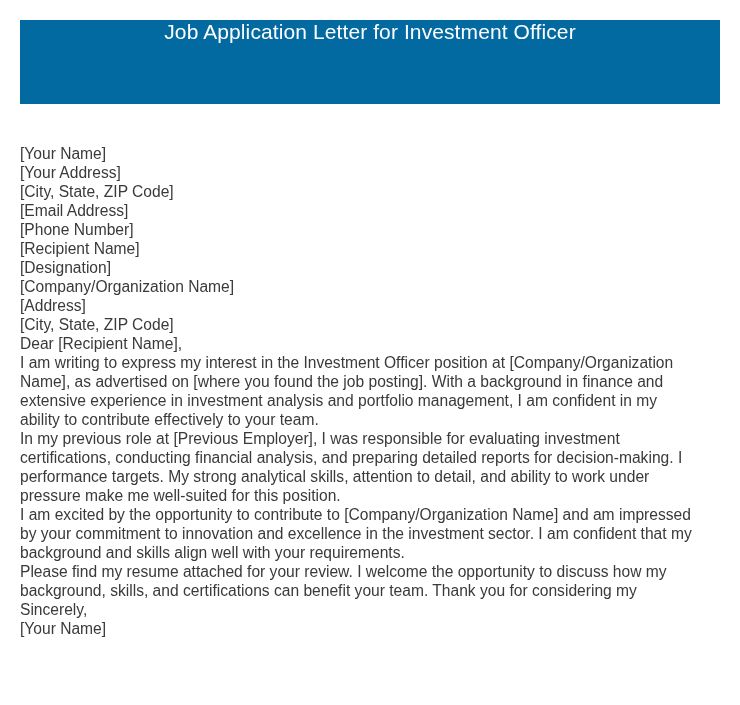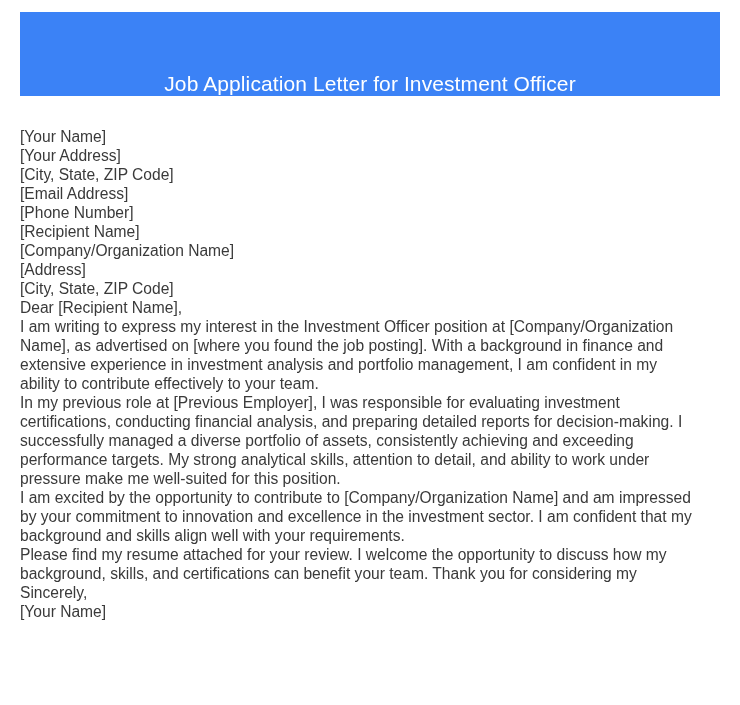--- a/index.html
+++ b/index.html
@@ -10,40 +10,40 @@
     body {
       width: 740px;
       height: 705px;
       position: relative;
       overflow: hidden;
       font-family: "Liberation Sans", sans-serif;
     }
     .header {
       position: absolute;
       left: 20px;
-      top: 12px;
+      top: 20px;
       width: 700px;
       height: 84px;
-      background: #3b82f6;
+      background: #0369a1;
       display: flex;
-      align-items: flex-end;
+      align-items: flex-start;
       justify-content: center;
     }
     .header h1 {
       margin: 0;
       color: #ffffff;
       font-weight: normal;
       font-size: 21px;
       letter-spacing: 0.1px;
       font-family: "Liberation Sans", sans-serif;
     }
     .letter {
       position: absolute;
       left: 20px;
-      top: 127px;
+      top: 144px;
       width: 700px;
       color: #3a3a3a;
       font-size: 15.6px;
       line-height: 19px;
       font-family: "Liberation Sans", sans-serif;
     }
     .letter .line {
       display: block;
       white-space: nowrap;
     }
@@ -61,37 +61,37 @@
 <div class="letter">
   <div>
     <span class="line">[Your Name]</span>
     <span class="line">[Your Address]</span>
     <span class="line">[City, State, ZIP Code]</span>
     <span class="line">[Email Address]</span>
     <span class="line">[Phone Number]</span>
   </div>
   <div>
     <span class="line">[Recipient Name]</span>
+    <span class="line">[Designation]</span>
     <span class="line">[Company/Organization Name]</span>
     <span class="line">[Address]</span>
     <span class="line">[City, State, ZIP Code]</span>
   </div>
   <span class="line">Dear [Recipient Name],</span>
 
   <div class="para">
     <span class="line">I am writing to express my interest in the Investment Officer position at [Company/Organization</span>
     <span class="line">Name], as advertised on [where you found the job posting]. With a background in finance and</span>
     <span class="line">extensive experience in investment analysis and portfolio management, I am confident in my</span>
     <span class="line">ability to contribute effectively to your team.</span>
   </div>
 
   <div class="para">
     <span class="line">In my previous role at [Previous Employer], I was responsible for evaluating investment</span>
     <span class="line">certifications, conducting financial analysis, and preparing detailed reports for decision-making. I</span>
-    <span class="line">successfully managed a diverse portfolio of assets, consistently achieving and exceeding</span>
     <span class="line">performance targets. My strong analytical skills, attention to detail, and ability to work under</span>
     <span class="line">pressure make me well-suited for this position.</span>
   </div>
 
   <div class="para">
     <span class="line">I am excited by the opportunity to contribute to [Company/Organization Name] and am impressed</span>
     <span class="line">by your commitment to innovation and excellence in the investment sector. I am confident that my</span>
     <span class="line">background and skills align well with your requirements.</span>
   </div>
 

